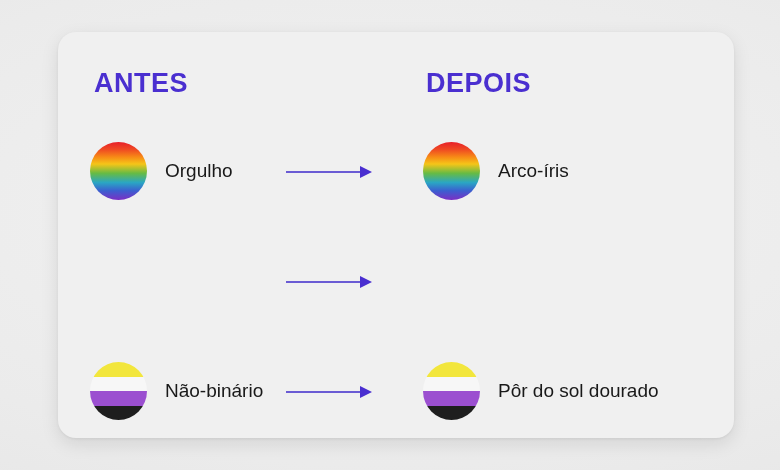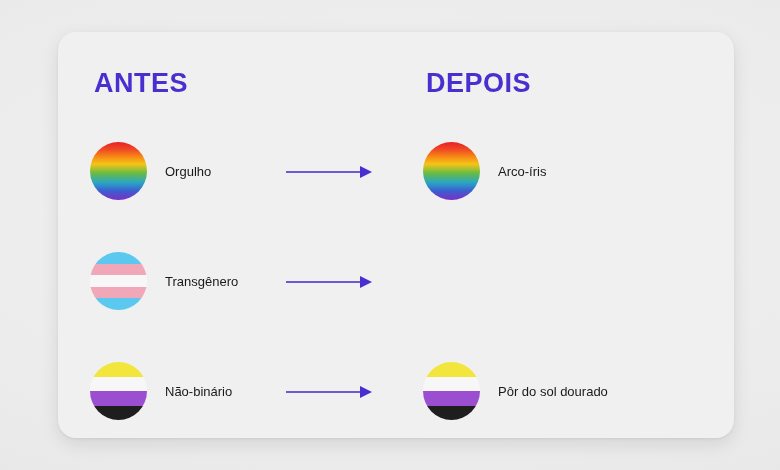--- a/index.html
+++ b/index.html
@@ -91,21 +91,21 @@
       #2aa6c4 70%,
       #3b5fd0 84%,
       #7b2fc4 100%);
   }
 
   .band { position: absolute; left: 0; width: 100%; }
 
   .label {
     margin-left: 18px;
     font-family: "Liberation Sans", sans-serif;
-    font-size: 13px;
+    font-size: 19px;
     color: #191919;
     white-space: nowrap;
   }
 
   .arrow {
     position: absolute;
     left: 228px;
     top: 50px;
     width: 90px;
     height: 12px;
@@ -152,30 +152,20 @@
         <div class="arrow-line"></div>
         <div class="arrow-head"></div>
       </div>
       <div class="cell cell-right">
         <div class="flag flag-rainbow"></div>
         <div class="label">Arco-íris</div>
       </div>
     </div>
 
     <div class="row">
-      <div class="cell cell-left">
-        <div class="flag flag-trans">
-            <div class="band" style="background: rgb(91, 200, 240); top: 0%; height: 20%;"></div>
-            <div class="band" style="background: rgb(240, 168, 184); top: 20%; height: 20%;"></div>
-            <div class="band" style="background: rgb(247, 247, 247); top: 40%; height: 20%;"></div>
-            <div class="band" style="background: rgb(240, 168, 184); top: 60%; height: 20%;"></div>
-            <div class="band" style="background: rgb(91, 200, 240); top: 80%; height: 20%;"></div>
-          </div>
-        <div class="label">Transgênero</div>
-      </div>
       <div class="arrow">
         <div class="arrow-line"></div>
         <div class="arrow-head"></div>
       </div>
     </div>
 
     <div class="row">
       <div class="cell cell-left">
         <div class="flag flag-nb">
             <div class="band" style="background: rgb(242, 230, 60); top: 0%; height: 25%;"></div>

